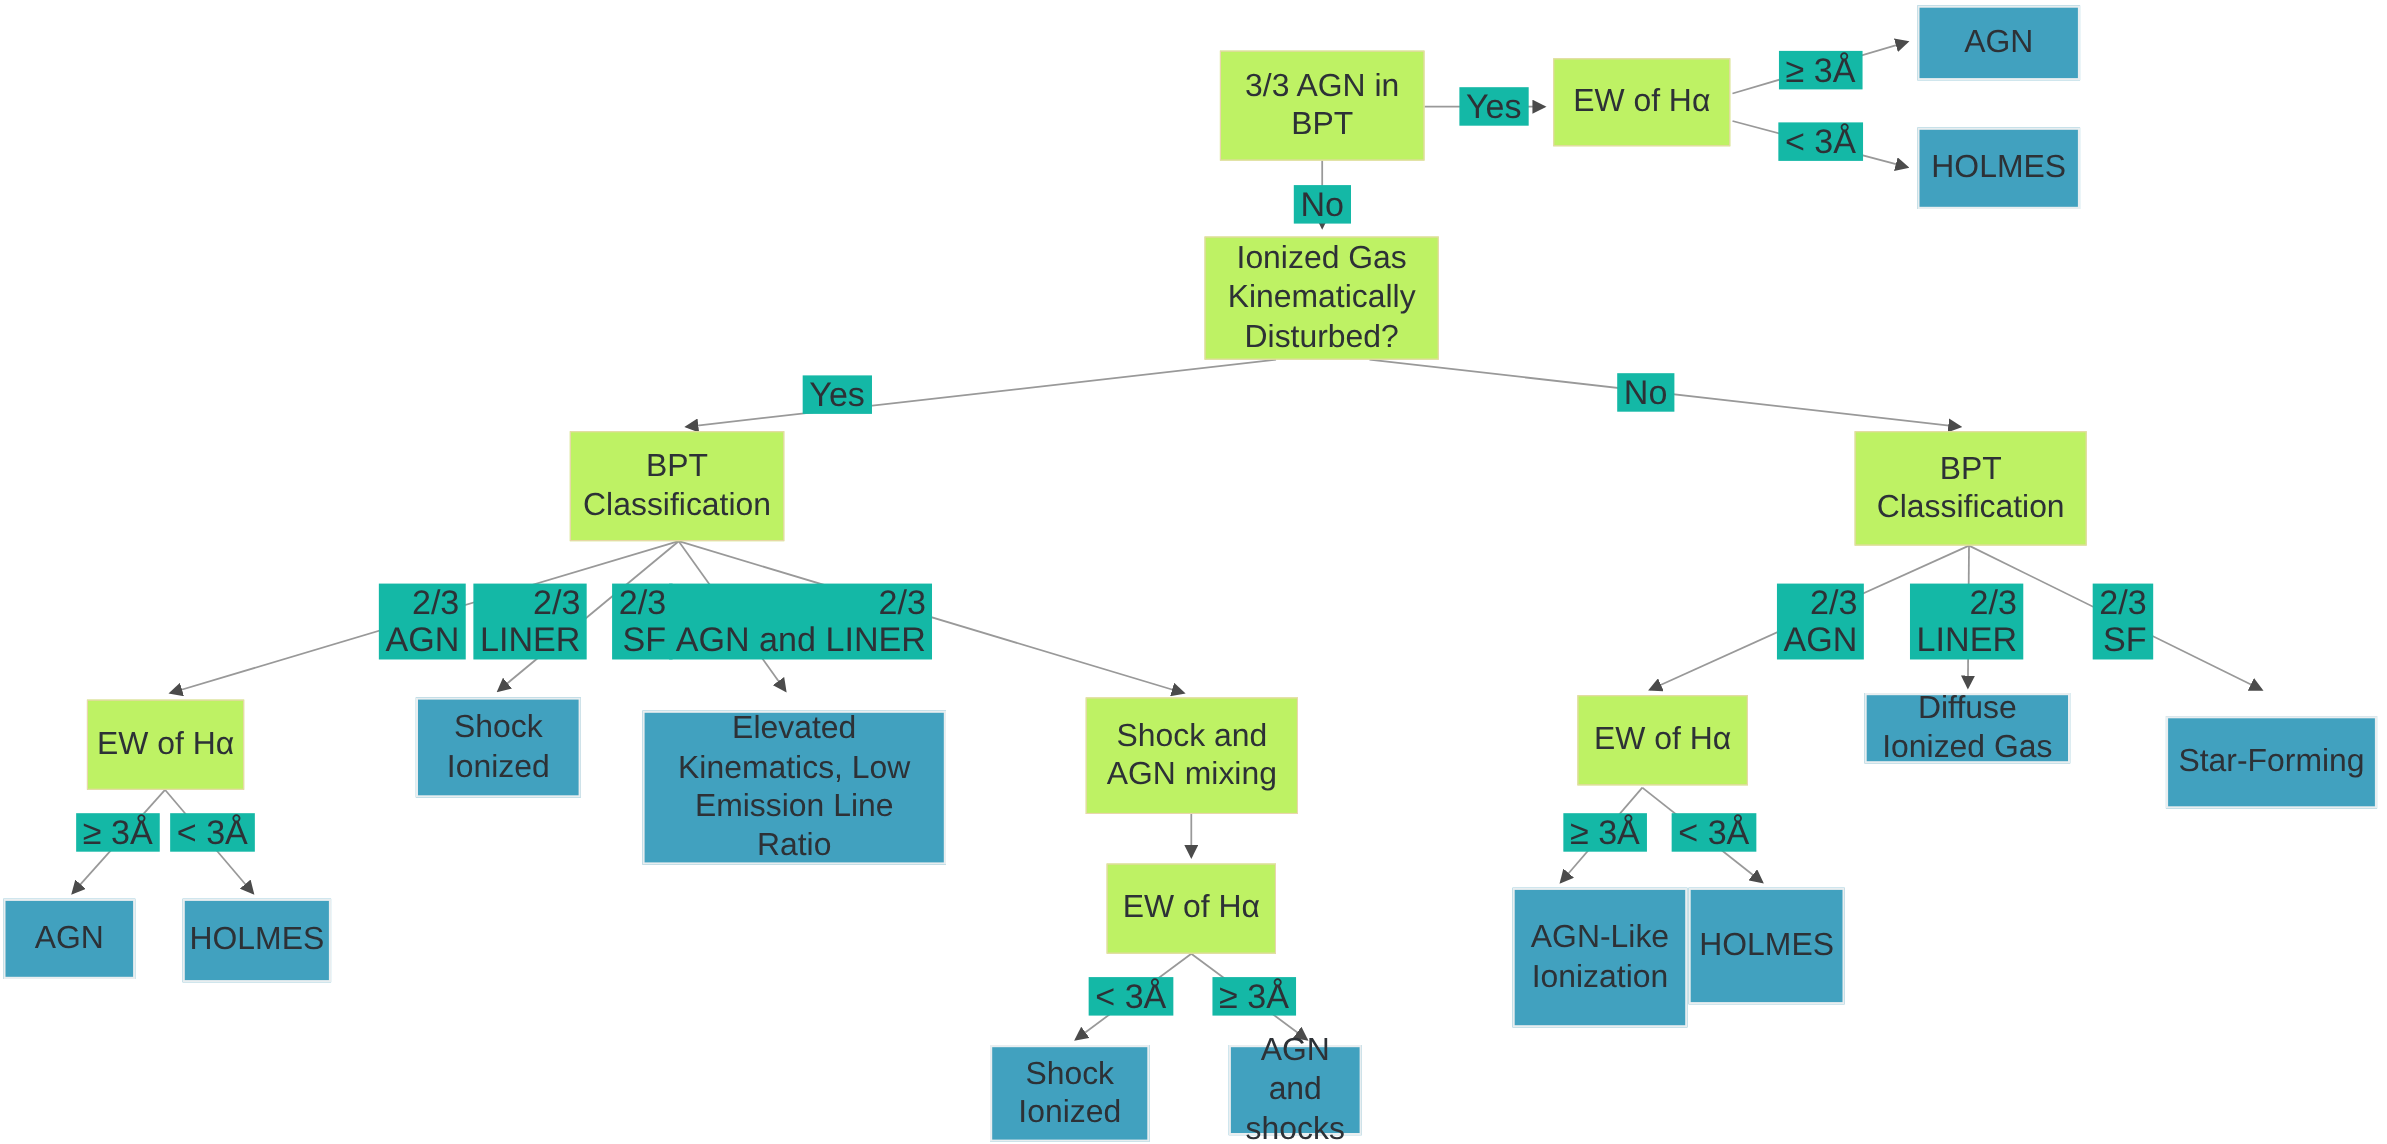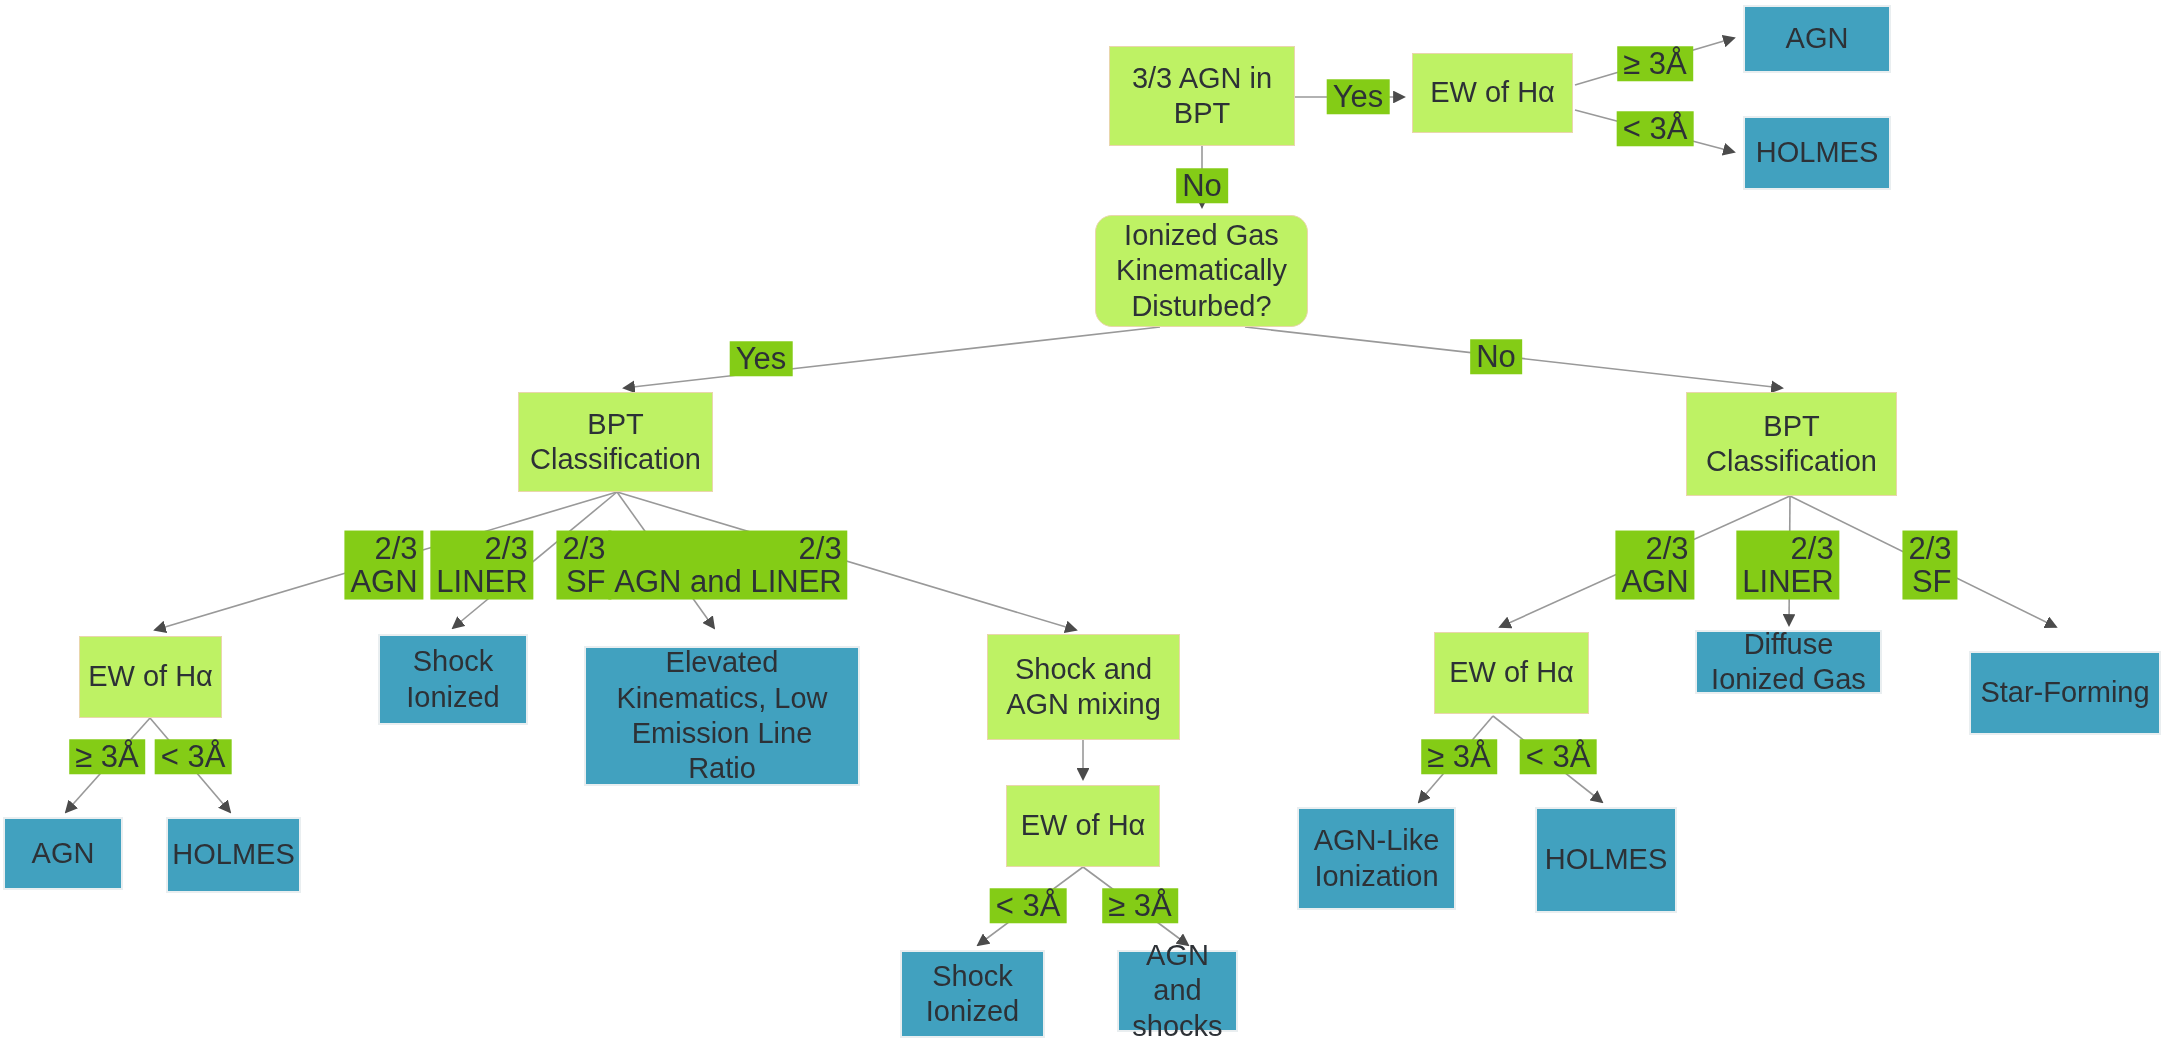--- a/index.html
+++ b/index.html
@@ -17,21 +17,21 @@
     text-align:center;
     color:#2d3136;
     font-size:29px;line-height:1.22;
     padding:2px 8px;box-sizing:border-box;
   }
   .decision{background:#bef264;border:1px solid #e9d6ac;}
   .terminal{background:#41A1BF;border:2px solid #e9eef0;}
   .edge-label{
     position:absolute;
     transform:translate(-50%,-50%);
-    background:#84cc16;
+    background:#14b8a6;
     color:#2d3136;
     font-size:31px;line-height:1.08;
     padding:1px 6px;
     white-space:nowrap;
     text-align:center;
   }
   .edge-label span{display:block;text-align:right;}
 </style>
 </head>
 <body>
@@ -65,36 +65,36 @@
       <line x1="1790" y1="496" x2="2056" y2="627" marker-end="url(#arrow)"></line>
       <line x1="1493" y1="716" x2="1419" y2="802" marker-end="url(#arrow)"></line>
       <line x1="1493" y1="716" x2="1602" y2="802" marker-end="url(#arrow)"></line>
     </g>
   </svg>
 
   <div class="node decision" style="left:1109px;top:46px;width:186px;height:100px;">3/3 AGN in BPT</div>
   <div class="node decision" style="left:1412px;top:53px;width:161px;height:80px;">EW of Hα</div>
   <div class="node terminal" style="left:1743px;top:5px;width:148px;height:68px;">AGN</div>
   <div class="node terminal" style="left:1743px;top:116px;width:148px;height:74px;">HOLMES</div>
-  <div class="node decision" style="left:1095px;top:215px;width:213px;height:112px;border-radius:17px;">Ionized Gas Kinematically Disturbed?</div>
+  <div class="node decision" style="left:1095px;top:215px;width:213px;height:112px;">Ionized Gas Kinematically Disturbed?</div>
   <div class="node decision" style="left:518px;top:392px;width:195px;height:100px;">BPT Classification</div>
   <div class="node decision" style="left:1686px;top:392px;width:211px;height:104px;">BPT Classification</div>
   <div class="node decision" style="left:79px;top:636px;width:143px;height:82px;">EW of Hα</div>
   <div class="node terminal" style="left:378px;top:634px;width:150px;height:91px;">Shock Ionized</div>
   <div class="node terminal" style="left:584px;top:634px;width:276px;height:140px;margin-top:12px;">Elevated Kinematics, Low Emission Line Ratio</div>
   <div class="node decision" style="left:987px;top:634px;width:193px;height:106px;">Shock and AGN mixing</div>
   <div class="node terminal" style="left:3px;top:817px;width:120px;height:73px;">AGN</div>
   <div class="node terminal" style="left:166px;top:817px;width:135px;height:76px;">HOLMES</div>
   <div class="node decision" style="left:1006px;top:785px;width:154px;height:82px;">EW of Hα</div>
   <div class="node terminal" style="left:900px;top:950px;width:145px;height:88px;">Shock Ionized</div>
   <div class="node terminal" style="left:1117px;top:950px;width:121px;height:82px;">AGN and shocks</div>
   <div class="node decision" style="left:1434px;top:632px;width:155px;height:82px;">EW of Hα</div>
   <div class="node terminal" style="left:1695px;top:630px;width:187px;height:64px;">Diffuse Ionized Gas</div>
   <div class="node terminal" style="left:1969px;top:632px;width:192px;height:84px;margin-top:19px;">Star-Forming</div>
-  <div class="node terminal" style="left:1297px;top:807px;width:159px;height:103px;">AGN-Like Ionization</div>
+  <div class="node terminal" style="left:1375px;top:807px;width:159px;height:127px;">AGN-Like Ionization</div>
   <div class="node terminal" style="left:1535px;top:807px;width:142px;height:106px;">HOLMES</div>
 
   <div class="edge-label" style="left:1358px;top:97px;">Yes</div>
   <div class="edge-label" style="left:1202px;top:186px;">No</div>
   <div class="edge-label" style="left:1655px;top:64px;">≥ 3Å</div>
   <div class="edge-label" style="left:1655px;top:129px;">&lt; 3Å</div>
   <div class="edge-label" style="left:761px;top:359px;">Yes</div>
   <div class="edge-label" style="left:1496px;top:357px;">No</div>
 
   <div class="edge-label" style="left:384px;top:565px;">

